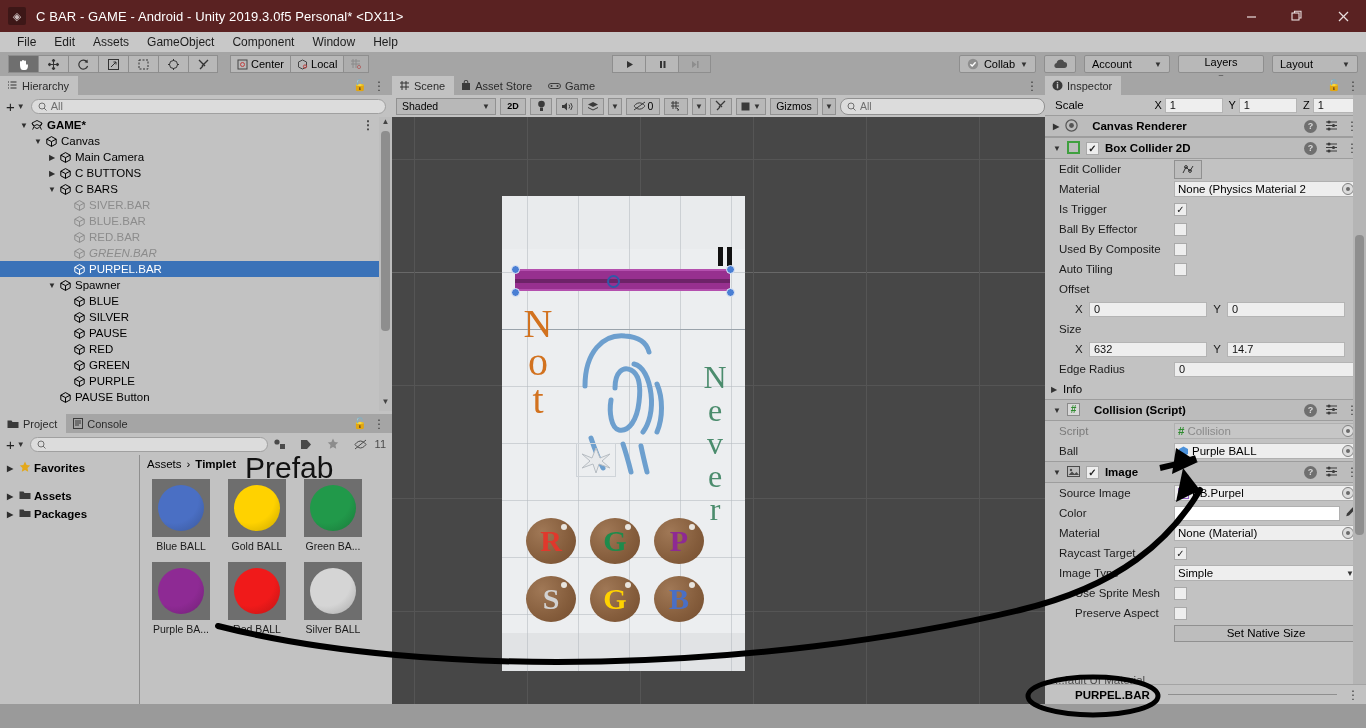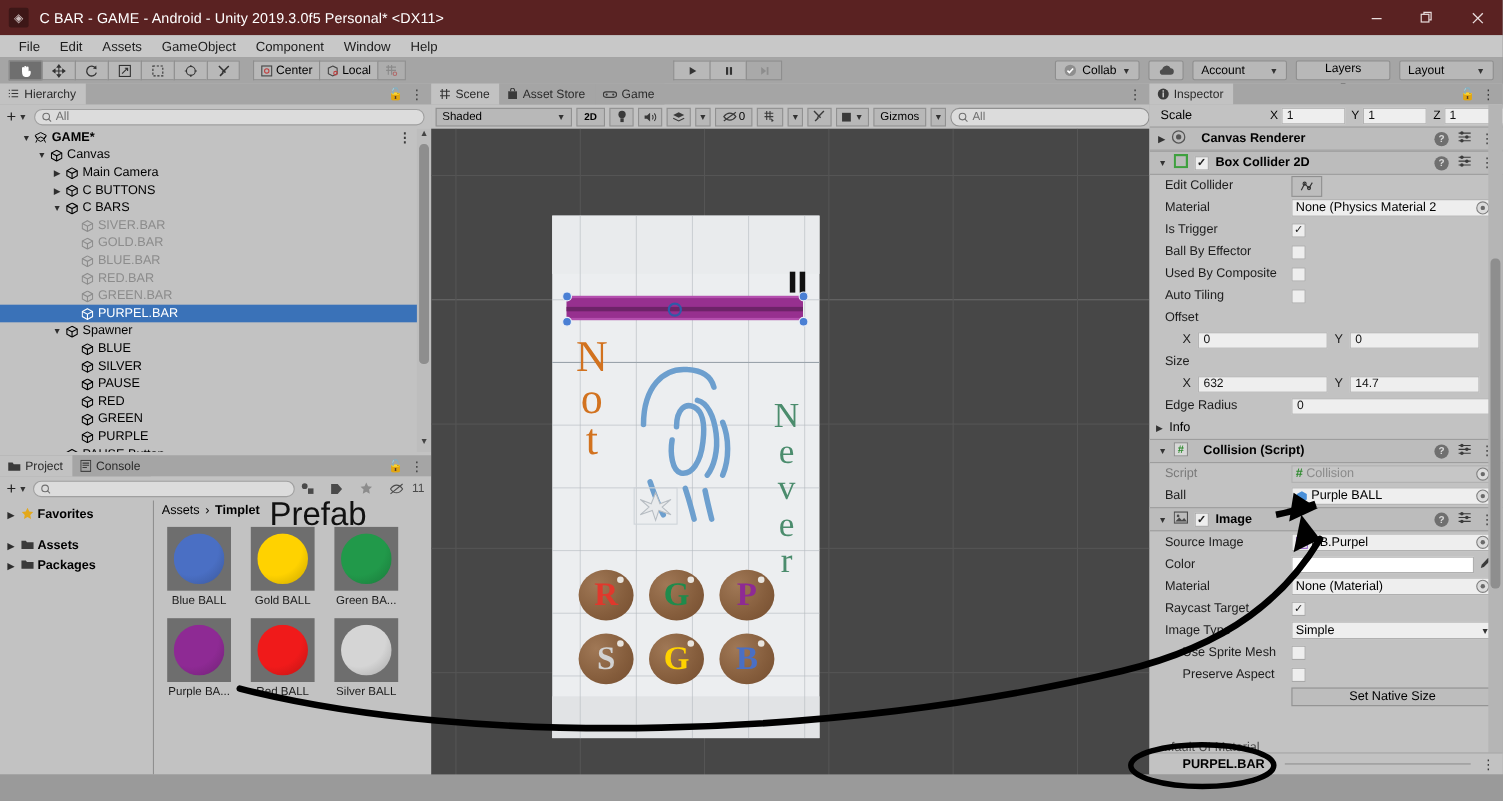--- a/index.html
+++ b/index.html
@@ -136,21 +136,21 @@
   .slider { width:115px; height:2px; background:#7c7c7c; position:relative; }
   .slider .knob { position:absolute; left:68px; top:-5px; width:12px; height:12px; border-radius:50%; background:#5c5c5c;}
 
   
   #scene { left:392px; top:76px; width:653px; height:628px; background:#c2c2c2; }
   .scenetoolbar { height:22px; display:flex; align-items:center; gap:4px; padding-left:4px; background:#c2c2c2;}
   .stb {
     height:17px; background:#b8b8b8; border:1px solid #919191; display:flex;
     align-items:center; justify-content:center; font-size:10.5px; padding:0 4px; gap:3px;
   }
-  .stb.wide { width:124px; justify-content:space-between; padding:0 5px;}
+  .stb.wide { width:100px; justify-content:space-between; padding:0 5px;}
   .stb.search { flex:1; background:#dcdcdc; border-radius:8px; color:#6f6f6f; justify-content:flex-start; padding-left:6px; gap:4px;}
   .sceneview { position:relative; width:653px; height:606px; background:#474747; overflow:hidden; }
   .gridline { position:absolute; background:#555; }
   .phone {
     position:absolute; left:110px; top:79px; width:243px; height:475px;
     background:#eceef0;
   }
   .phone .topband { position:absolute; left:0; top:0; width:100%; height:53px; background:#e9ebed;}
   .phone .botband { position:absolute; left:0; bottom:0; width:100%; height:38px; background:#e1e3e5;}
   .phone .innergrid { position:absolute; background:rgba(180,186,192,0.55); }
@@ -471,54 +471,43 @@
         </div>
         <div class="hrow dim">
           <span style="width: 60px;"></span>
           <span class="tri empty">▶</span>
           <span class="cube">
             <svg width="11" height="11" viewBox="0 0 11 11">
               <path d="M5.5 0.6 L10.2 3.2 V7.8 L5.5 10.4 L0.8 7.8 V3.2Z" fill="none" stroke="currentColor" stroke-width="1"></path>
               <path d="M0.8 3.2 L5.5 5.6 L10.2 3.2 M5.5 5.6 V10.4" fill="none" stroke="currentColor" stroke-width="1"></path>
             </svg>
           </span>
-          <span style="margin-left: 3px;">GOLD.BAR</span>
+          <span style="margin-left: 3px;">BLUE.BAR</span>
         </div>
         <div class="hrow dim">
           <span style="width: 60px;"></span>
           <span class="tri empty">▶</span>
           <span class="cube">
             <svg width="11" height="11" viewBox="0 0 11 11">
               <path d="M5.5 0.6 L10.2 3.2 V7.8 L5.5 10.4 L0.8 7.8 V3.2Z" fill="none" stroke="currentColor" stroke-width="1"></path>
               <path d="M0.8 3.2 L5.5 5.6 L10.2 3.2 M5.5 5.6 V10.4" fill="none" stroke="currentColor" stroke-width="1"></path>
             </svg>
           </span>
-          <span style="margin-left: 3px;">BLUE.BAR</span>
+          <span style="margin-left: 3px;">RED.BAR</span>
         </div>
         <div class="hrow dim">
           <span style="width: 60px;"></span>
           <span class="tri empty">▶</span>
           <span class="cube">
             <svg width="11" height="11" viewBox="0 0 11 11">
               <path d="M5.5 0.6 L10.2 3.2 V7.8 L5.5 10.4 L0.8 7.8 V3.2Z" fill="none" stroke="currentColor" stroke-width="1"></path>
               <path d="M0.8 3.2 L5.5 5.6 L10.2 3.2 M5.5 5.6 V10.4" fill="none" stroke="currentColor" stroke-width="1"></path>
             </svg>
           </span>
-          <span style="margin-left: 3px;">RED.BAR</span>
-        </div>
-        <div class="hrow dim">
-          <span style="width: 60px;"></span>
-          <span class="tri empty">▶</span>
-          <span class="cube">
-            <svg width="11" height="11" viewBox="0 0 11 11">
-              <path d="M5.5 0.6 L10.2 3.2 V7.8 L5.5 10.4 L0.8 7.8 V3.2Z" fill="none" stroke="currentColor" stroke-width="1"></path>
-              <path d="M0.8 3.2 L5.5 5.6 L10.2 3.2 M5.5 5.6 V10.4" fill="none" stroke="currentColor" stroke-width="1"></path>
-            </svg>
-          </span>
-          <span style="margin-left: 3px;">GREEN.BAR</span>
+          <span style="margin-left: 3px; font-style: italic;">GREEN.BAR</span>
         </div>
         <div class="hrow sel">
           <span style="width: 60px;"></span>
           <span class="tri empty">▶</span>
           <span class="cube">
             <svg width="11" height="11" viewBox="0 0 11 11">
               <path d="M5.5 0.6 L10.2 3.2 V7.8 L5.5 10.4 L0.8 7.8 V3.2Z" fill="none" stroke="currentColor" stroke-width="1"></path>
               <path d="M0.8 3.2 L5.5 5.6 L10.2 3.2 M5.5 5.6 V10.4" fill="none" stroke="currentColor" stroke-width="1"></path>
             </svg>
           </span>

